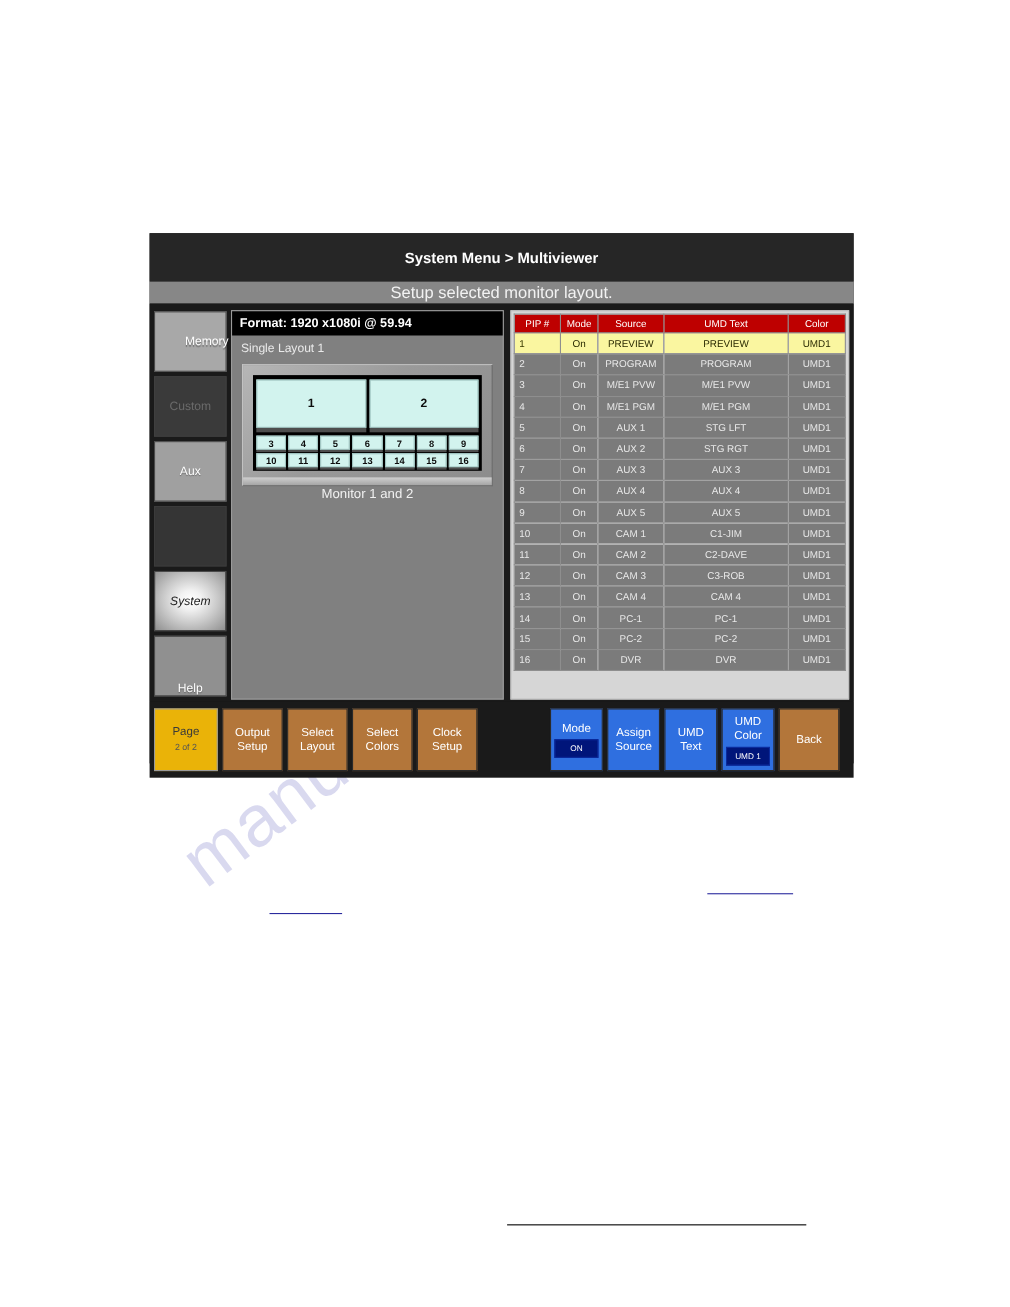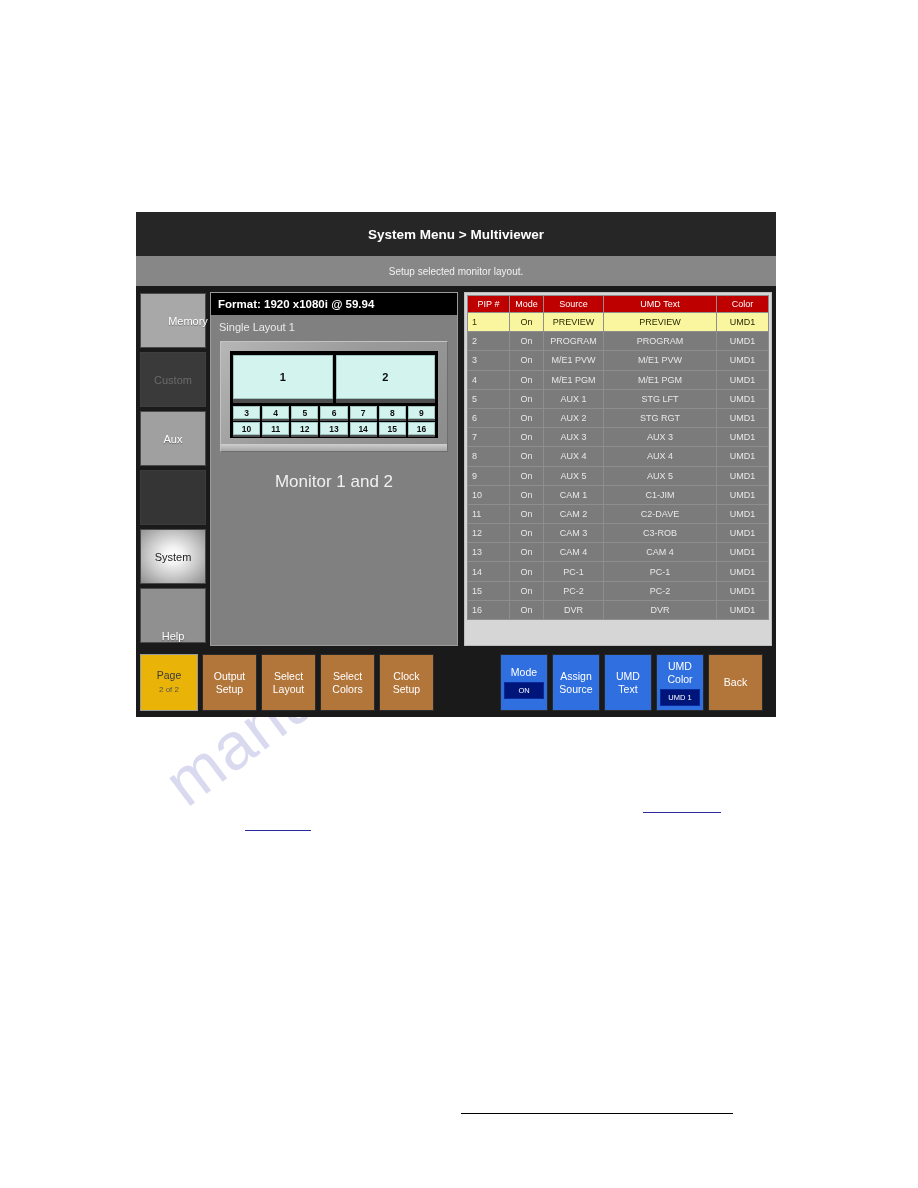--- a/index.html
+++ b/index.html
@@ -54,24 +54,24 @@
 
   .titlebar {
     height: 44px;
     background: #262626;
     color: #ffffff;
     font-size: 13.5px;
     font-weight: bold;
     display: flex; align-items: center; justify-content: center;
   }
   .subtitle {
-    height: 30px;
+    height: 20px;
     background: #878787;
     color: #f2f2f2;
-    font-size: 10px;
+    font-size: 15px;
     display: flex; align-items: center; justify-content: center;
   }
 
   .body-area {
     position: relative;
     height: 362px;
     background: #1a1a1a;
     display: flex;
     padding: 6px 4px 2px 4px;
   }
@@ -92,20 +92,21 @@
     background: #a0a0a0;
     text-shadow: 0 1px 1px rgba(0,0,0,0.35);
   }
   .rail-btn.memory { background: #a8a8a8; color: #ffffff; padding-left: 30px; }
   .rail-btn.dim { background: #3a3a3a; color: #6a6a6a; border-color: #3f3f3f; text-shadow: none; }
   .rail-btn.empty { background: #353535; border-color: #3b3b3b; }
   .rail-btn.active {
     color: #1c1c1c;
     text-shadow: none;
     background: radial-gradient(ellipse at 50% 48%, #ffffff 0%, #f2f2f2 22%, #c9c9c9 55%, #8e8e8e 100%);
+    font-style: italic;
   }
   .rail-btn.help { background: #909090; align-items: flex-end; }
 
   
   .center {
     width: 248px;
     margin-left: 4px;
     display: flex; flex-direction: column;
     background: #808080;
     border: 1px solid #9a9a9a;
@@ -179,22 +180,22 @@
     background: #4d4d4d;
   }
   .bezel-foot {
     height: 7px;
     margin: 6px -9px -13px -9px;
     background: linear-gradient(180deg, #cfcfcf, #a5a5a5);
   }
   .monitor-caption {
     text-align: center;
     color: #f0f0f0;
-    font-size: 17px;
-    padding: 20px 0 0 0;
+    font-size: 12px;
+    padding: 0 0 0 0;
   }
   .center-filler { flex: 1; }
 
   
   .table-panel {
     flex: 1;
     margin-left: 6px;
     background: #d6d6d6;
     border: 1px solid #bdbdbd;
     padding: 2px;

